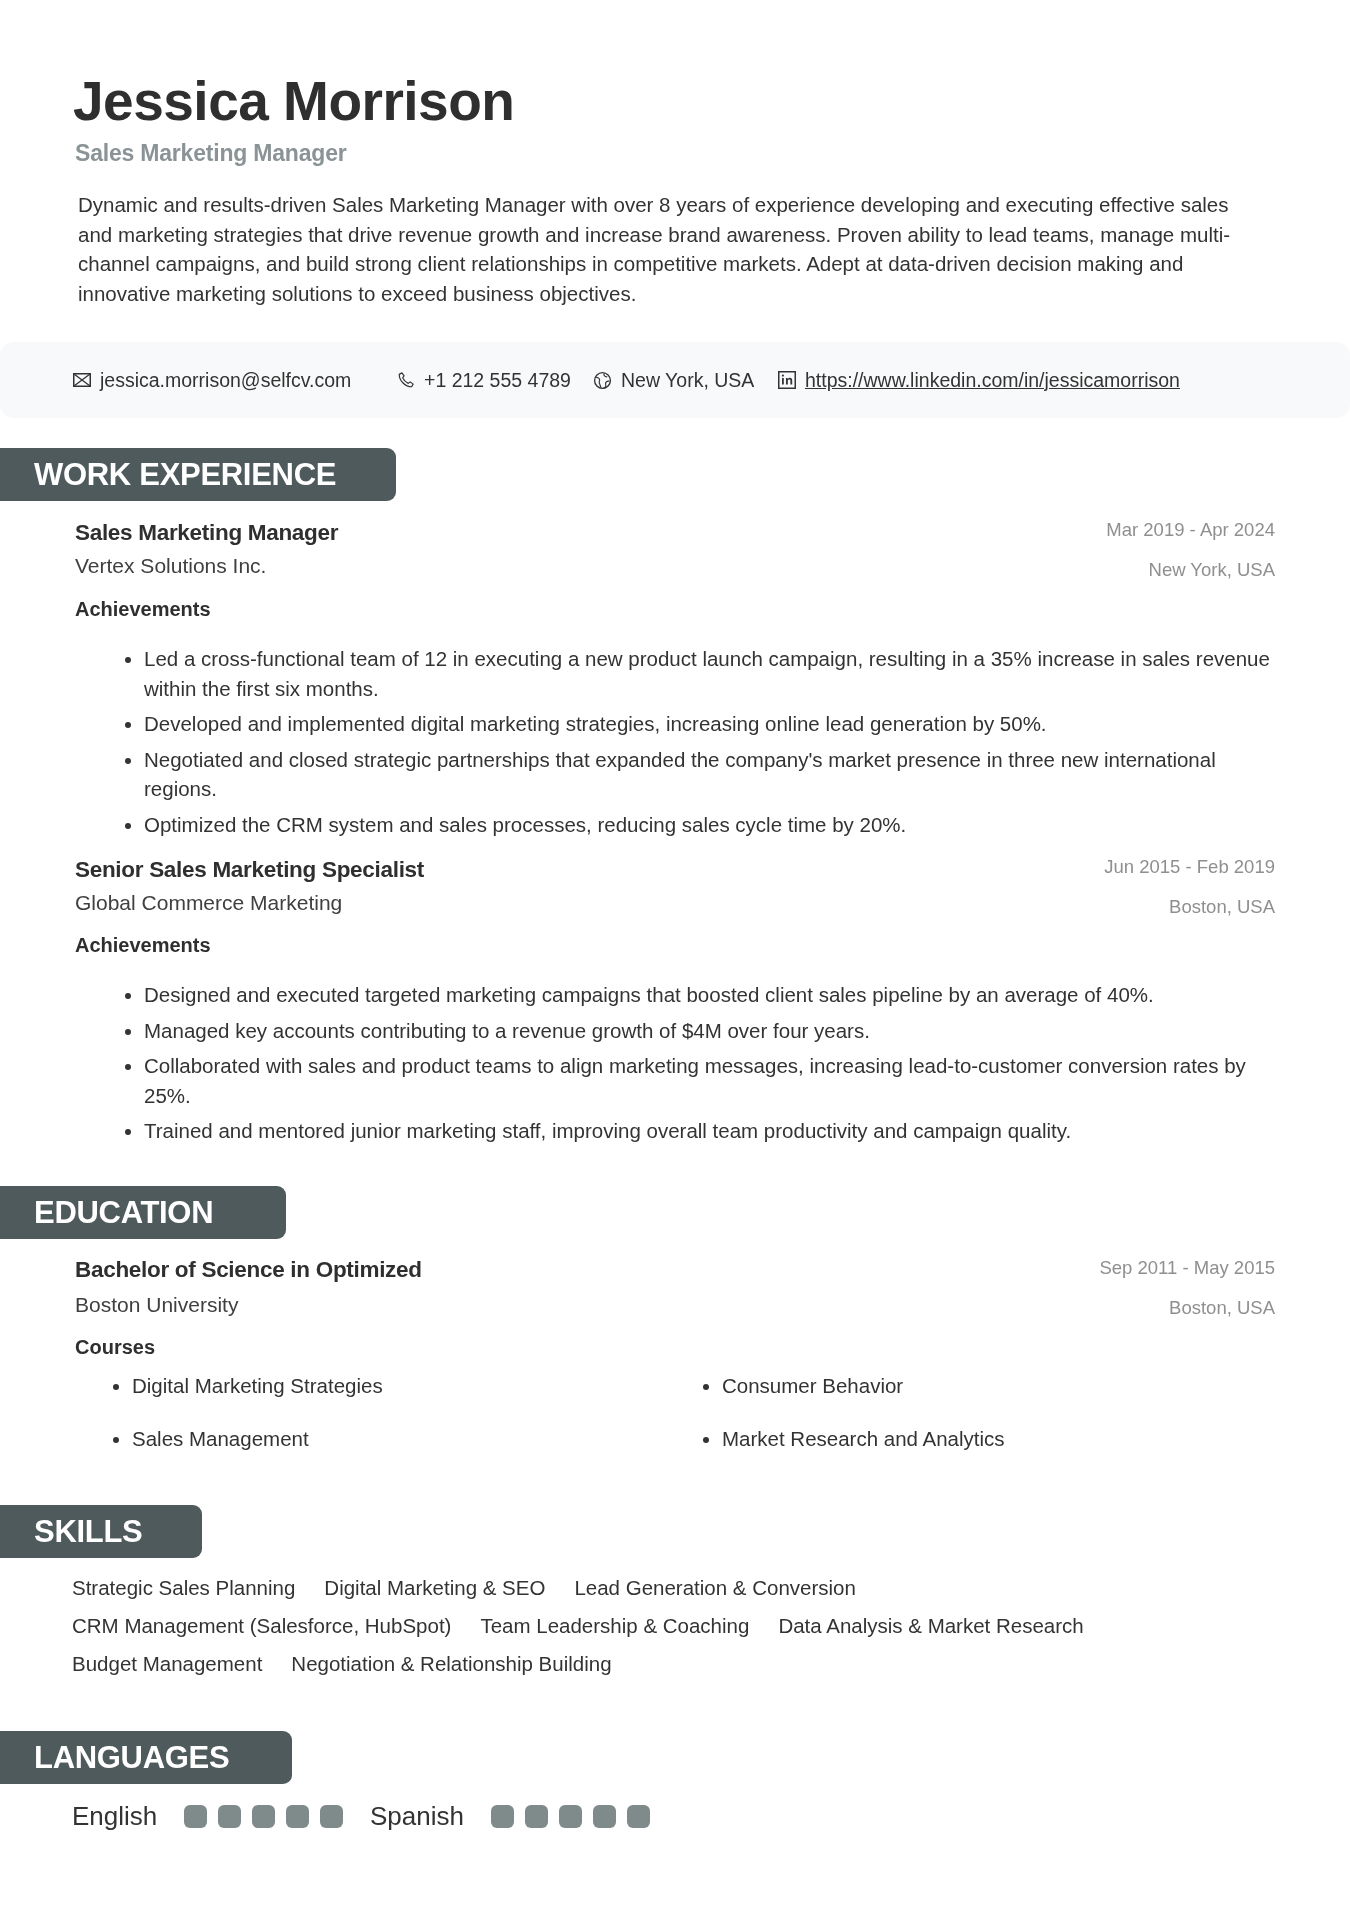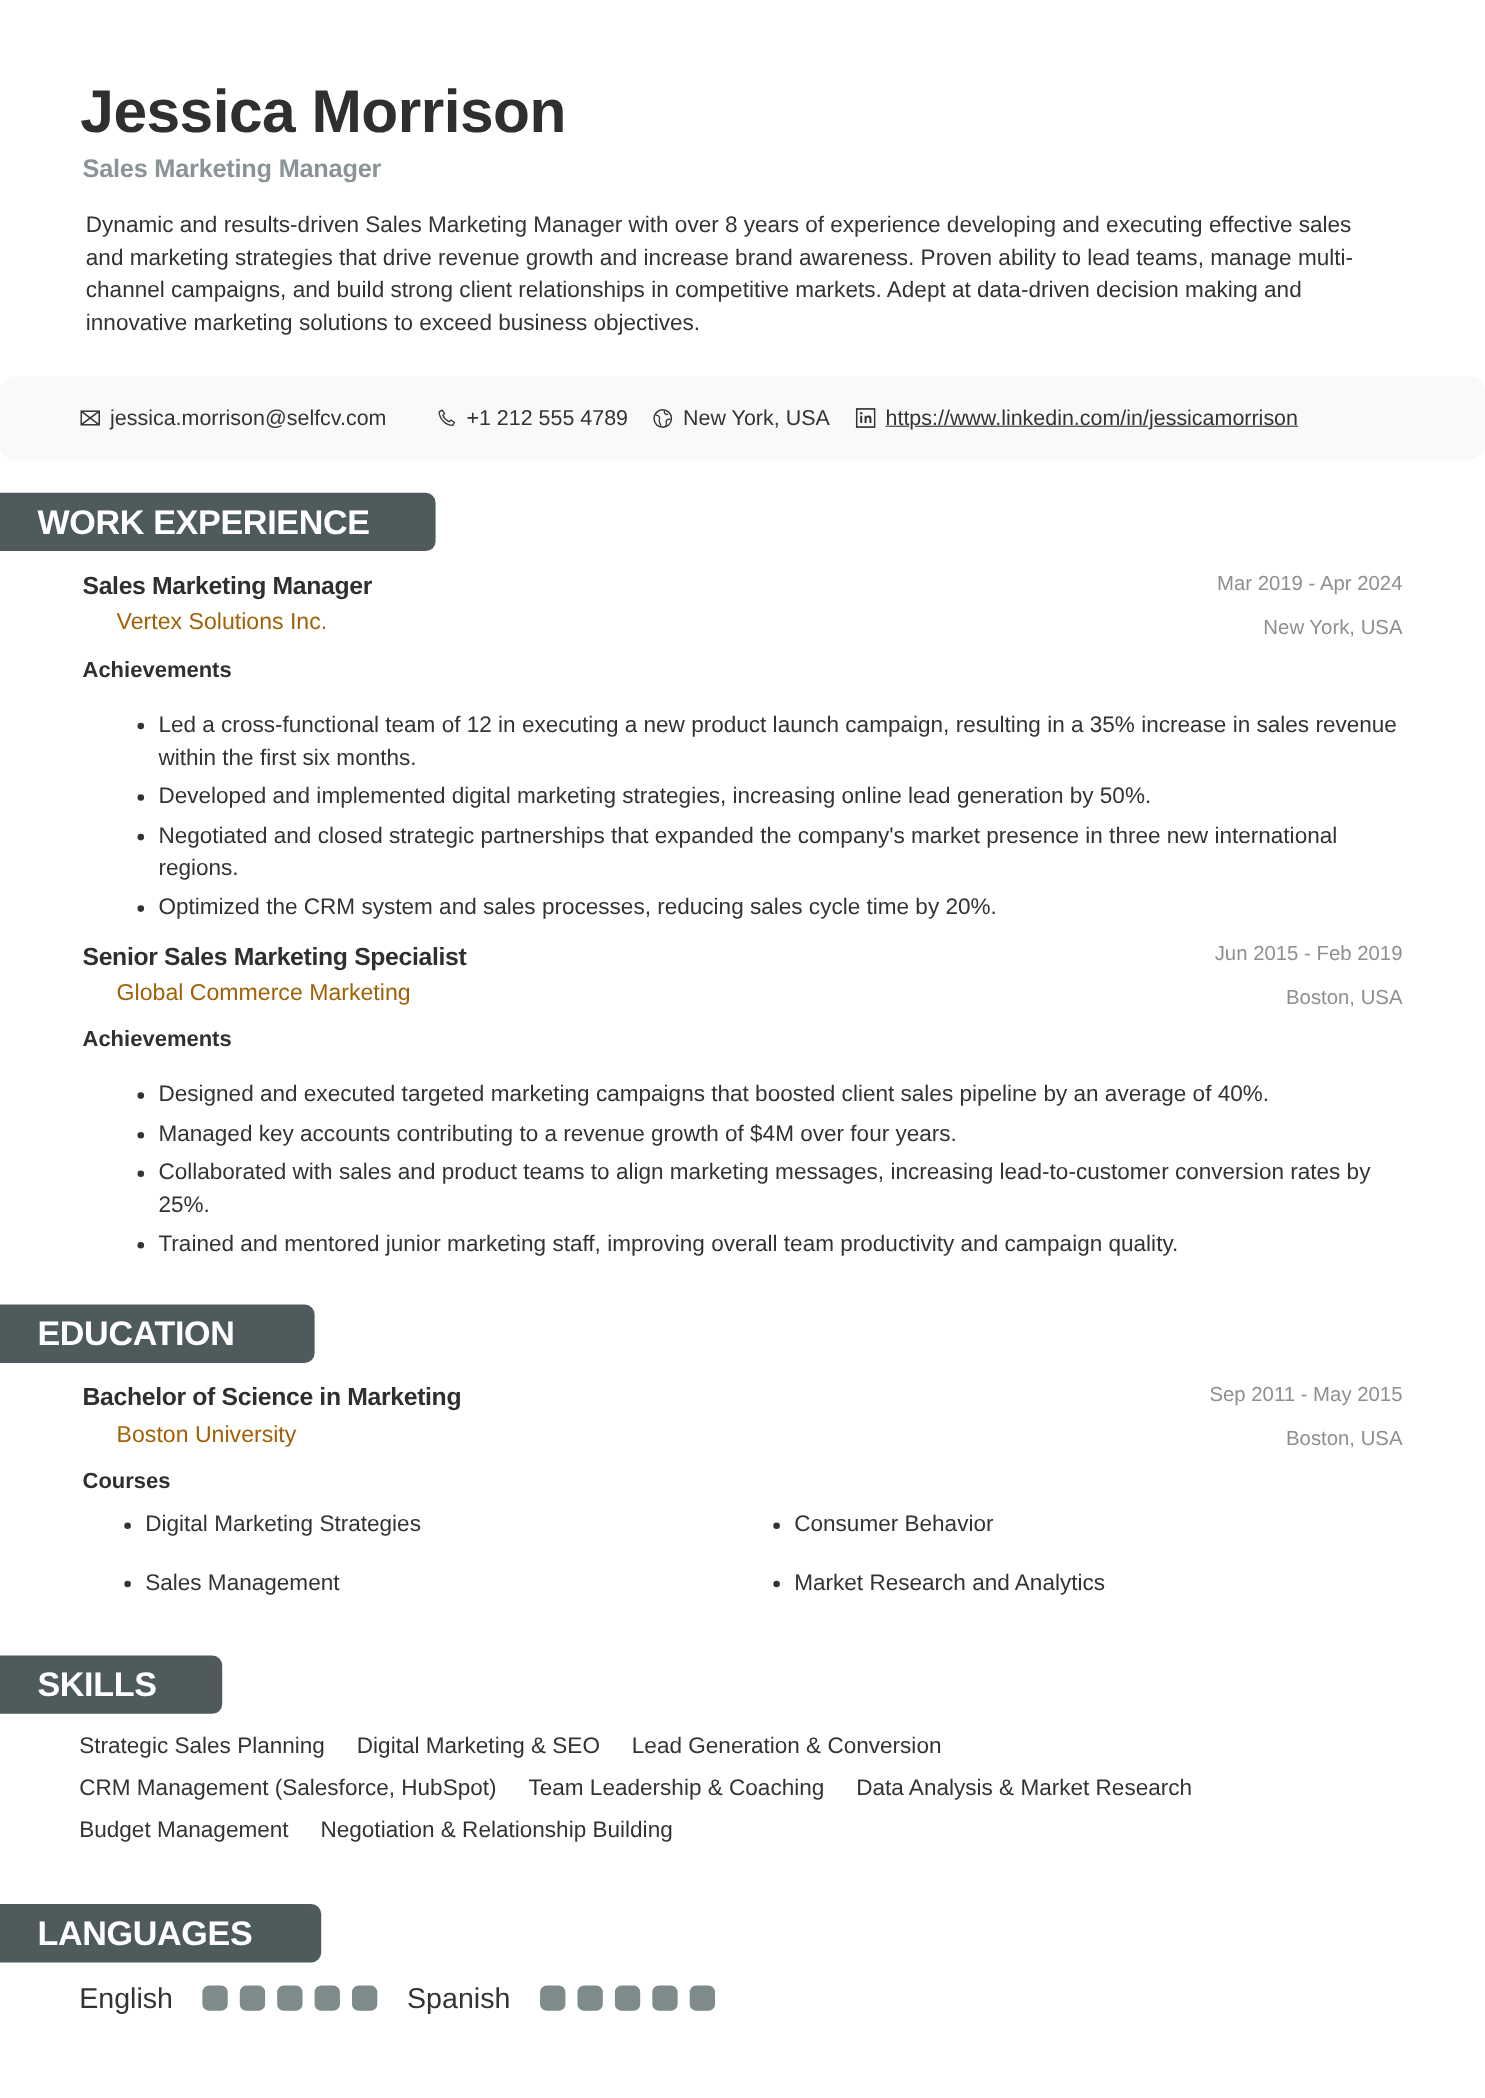--- a/index.html
+++ b/index.html
@@ -8,21 +8,21 @@
   .abs { position:absolute; }
   .name { left:73px; top:68px; font-size:55px; font-weight:700; color:#2f2f2f; letter-spacing:-0.5px; line-height:66px; white-space:nowrap; }
   .subtitle { left:75px; top:139px; font-size:23px; font-weight:700; color:#8a9396; line-height:28px; letter-spacing:-0.2px; }
   .summary { left:78px; top:190px; width:1180px; font-size:20.5px; line-height:29.5px; color:#333; }
   .contact-bar { left:0; top:342px; width:1350px; height:76px; background:#f8f9fa; border-radius:14px; }
   .contact-item { position:absolute; top:0; height:76px; display:flex; align-items:center; font-size:19.5px; color:#333; white-space:nowrap; }
   .contact-item svg { margin-right:9px; flex:none; }
   .contact-link { text-decoration:underline; color:#333; }
   .section-head { left:0; height:53px; background:#4f5a5c; border-radius:0 9px 9px 0; color:#fff; font-weight:700; font-size:31px; line-height:53px; padding-left:34px; box-sizing:border-box; letter-spacing:-0.3px; white-space:nowrap; }
   .entry-title { left:75px; font-size:22.5px; font-weight:700; color:#2f2f2f; line-height:28px; letter-spacing:-0.3px; white-space:nowrap; }
-  .entry-org { left:75px; font-size:21px; color:#a16207; line-height:26px; white-space:nowrap;margin-left:31px; }
+  .entry-org { left:75px; font-size:21px; color:#404040; line-height:26px; white-space:nowrap; }
   .entry-date { right:75px; font-size:18.5px; color:#8f8f8f; line-height:24px; text-align:right; white-space:nowrap; }
   .entry-loc { right:75px; font-size:18.5px; color:#8f8f8f; line-height:24px; text-align:right; white-space:nowrap; }
   .subhead { left:75px; font-size:20px; font-weight:700; color:#2f2f2f; line-height:26px; }
   ul.bullets { position:absolute; left:75px; width:1200px; margin:12px; padding:0 0 0 57px; list-style:none; box-sizing:border-box; }
   ul.bullets li { position:relative; font-size:20.5px; line-height:29.5px; color:#333; margin-bottom:6px; }
   ul.bullets li::before { content:""; position:absolute; left:-19px; top:13px; width:6px; height:6px; border-radius:50%; background:#333; }
   .course { position:absolute; font-size:20.5px; line-height:28px; color:#333; padding-left:57px; white-space:nowrap; }
   .course::before { content:""; position:absolute; left:38px; top:12px; width:6px; height:6px; border-radius:50%; background:#333; }
   .skills-row { position:absolute; left:72px; display:flex; gap:29px; font-size:20.5px; line-height:28px; color:#333; white-space:nowrap; }
   .lang { position:absolute; top:1801px; display:flex; align-items:center; height:30px; }
@@ -89,21 +89,21 @@
 <div class="abs entry-loc" style="top:895px;">Boston, USA</div>
 <div class="abs subhead" style="top:932px;">Achievements</div>
 <ul class="bullets" style="top:968px;">
   <li>Designed and executed targeted marketing campaigns that boosted client sales pipeline by an average of 40%.</li>
   <li>Managed key accounts contributing to a revenue growth of $4M over four years.</li>
   <li>Collaborated with sales and product teams to align marketing messages, increasing lead-to-customer conversion rates by 25%.</li>
   <li>Trained and mentored junior marketing staff, improving overall team productivity and campaign quality.</li>
 </ul>
 
 <div class="abs section-head" style="top:1186px; width:286px;">EDUCATION</div>
-<div class="abs entry-title" style="top:1256px;">Bachelor of Science in Marketing</div>
+<div class="abs entry-title" style="top:1256px;">Bachelor of Science in Optimized</div>
 <div class="abs entry-date" style="top:1256px;">Sep 2011 - May 2015</div>
 <div class="abs entry-org" style="top:1292px;">Boston University</div>
 <div class="abs entry-loc" style="top:1296px;">Boston, USA</div>
 <div class="abs subhead" style="top:1334px;">Courses</div>
 <div class="course" style="left:75px; top:1372px;">Digital Marketing Strategies</div>
 <div class="course" style="left:665px; top:1372px;">Consumer Behavior</div>
 <div class="course" style="left:75px; top:1425px;">Sales Management</div>
 <div class="course" style="left:665px; top:1425px;">Market Research and Analytics</div>
 
 <div class="abs section-head" style="top:1505px; width:202px;">SKILLS</div>

